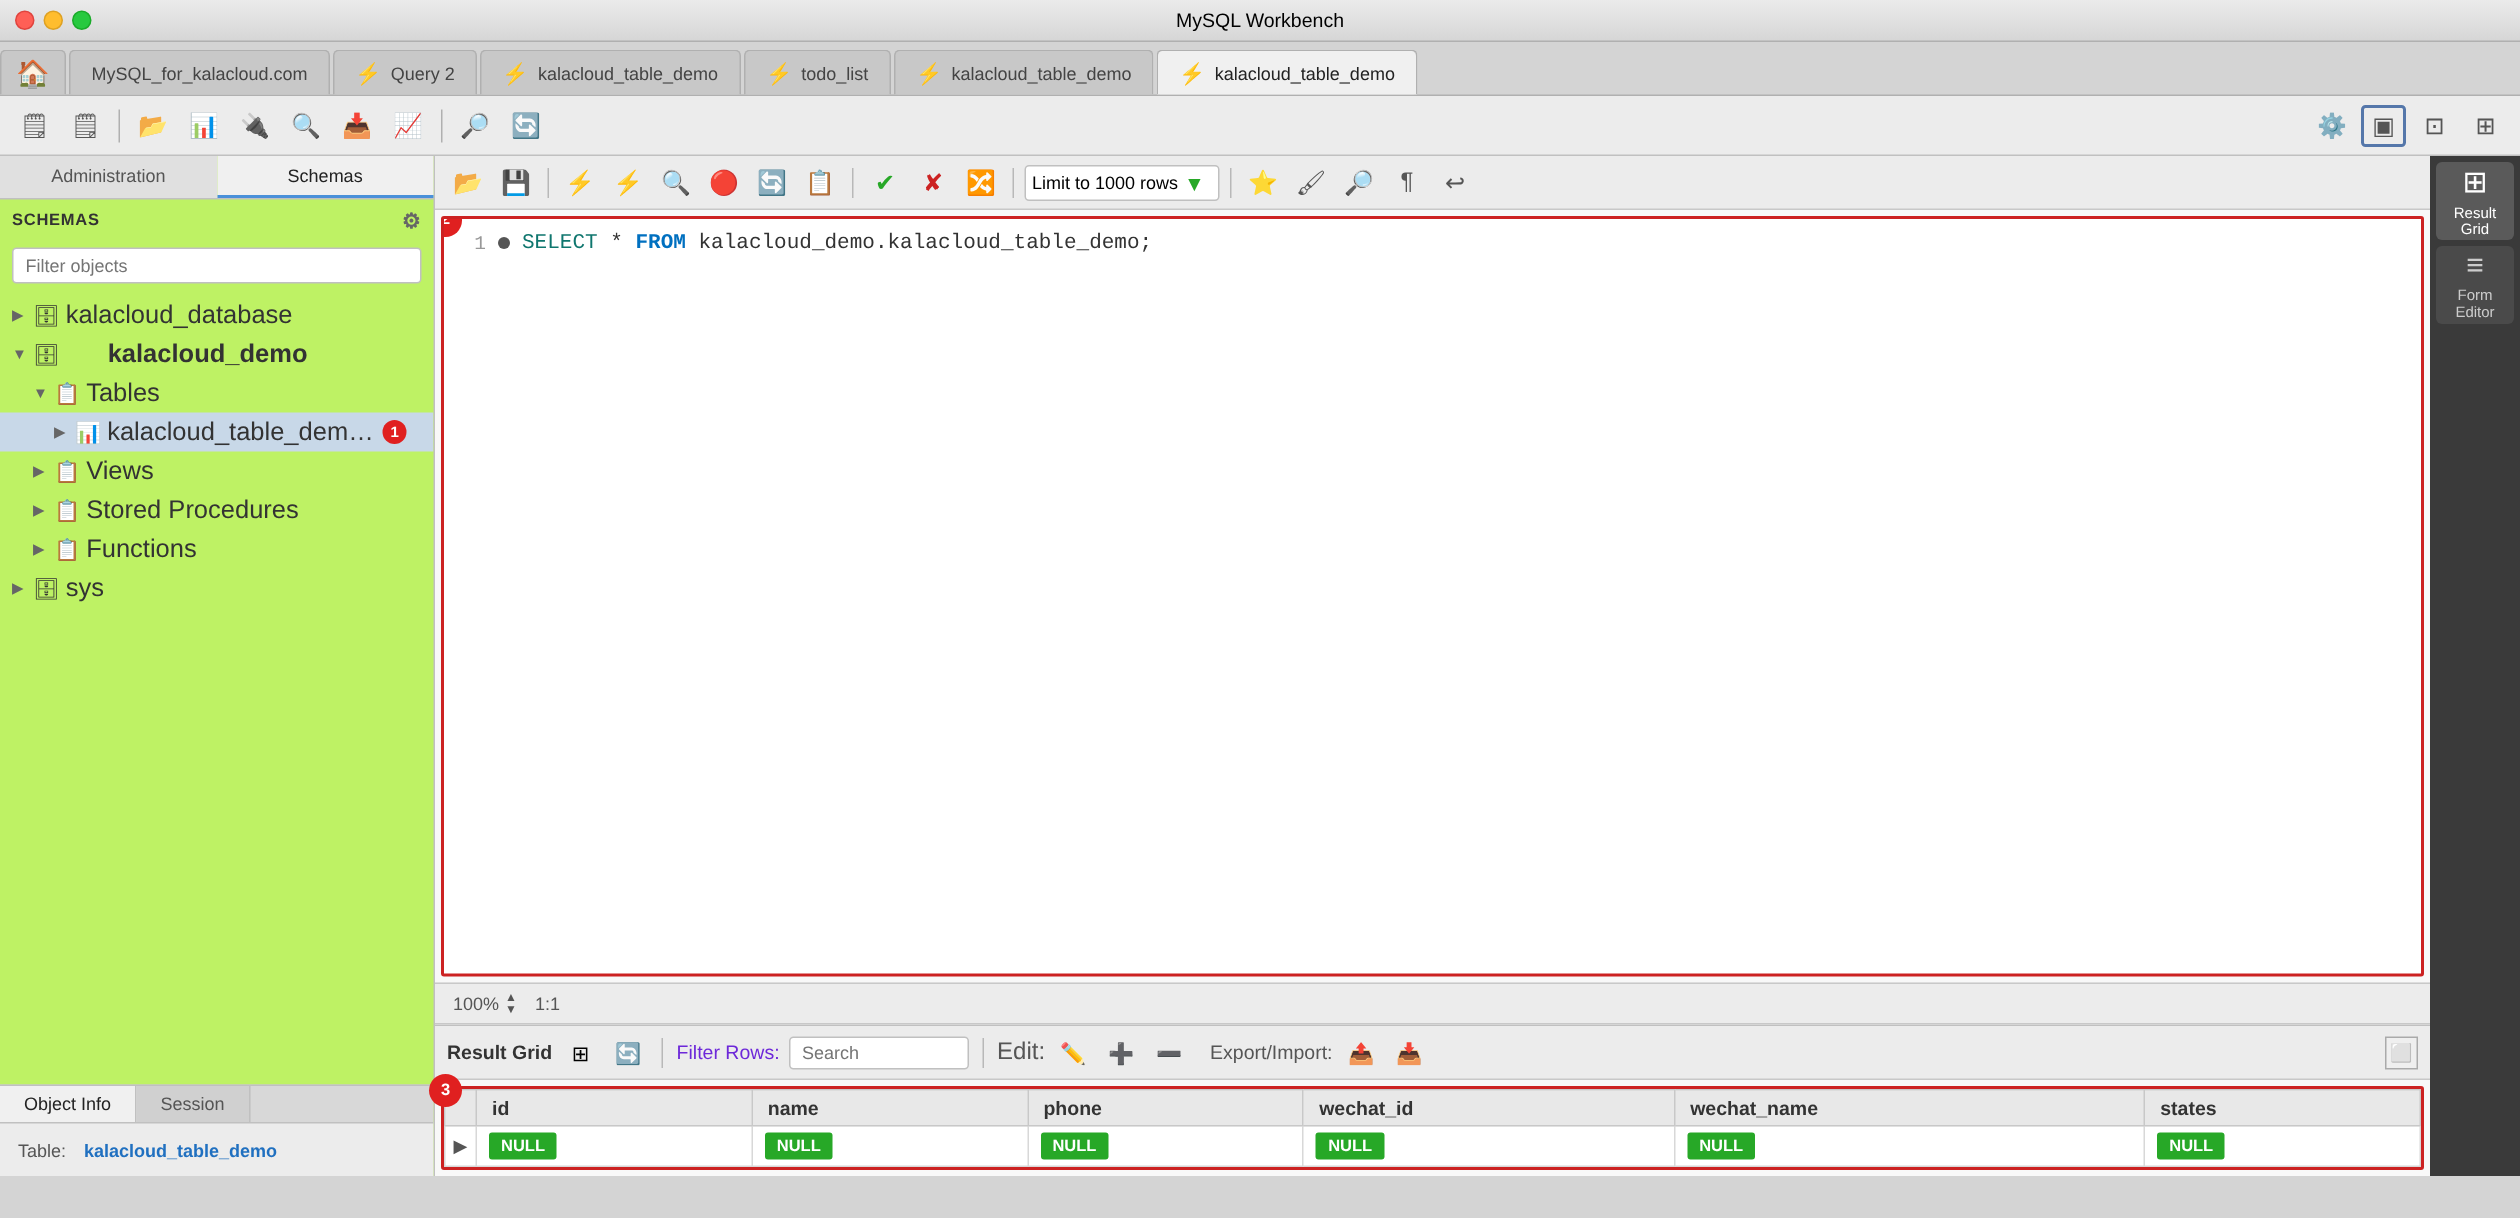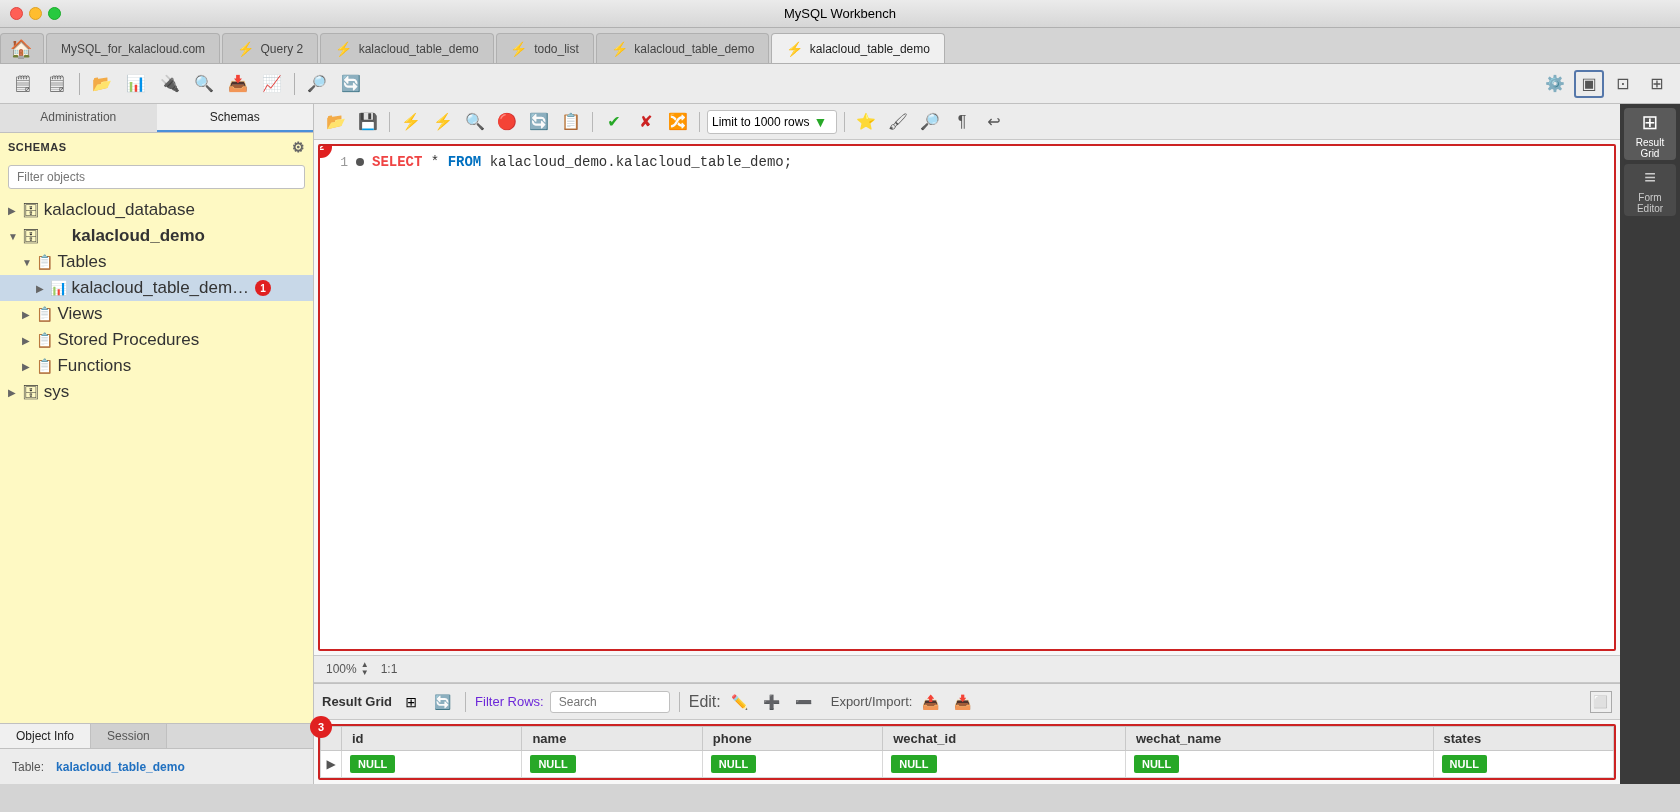--- a/index.html
+++ b/index.html
@@ -22,21 +22,21 @@
 
     
     .toolbar { height: 40px; background: #ececec; display: flex; align-items: center; padding: 0 8px; gap: 4px; border-bottom: 1px solid #c0c0c0; }
     .tb-btn { width: 30px; height: 28px; display: flex; align-items: center; justify-content: center; background: transparent; border: none; cursor: pointer; border-radius: 3px; font-size: 16px; color: #555; }
     .tb-sep { width: 1px; height: 22px; background: #b0b0b0; margin: 0 3px; }
 
     
     .main-layout { display: flex; height: calc(812px - 28px - 36px - 40px - 28px); }
 
     
-    .sidebar { width: 314px; background: #fef9c3; border-right: 1px solid #c0c0c0; display: flex; flex-direction: column; }
+    .sidebar { width: 290px; background: #bef264; border-right: 1px solid #c0c0c0; display: flex; flex-direction: column; }
     .schema-tabs { display: flex; border-bottom: 1px solid #c0c0c0; }
     .schema-tab { flex: 1; padding: 6px 0; text-align: center; font-size: 12px; font-weight: 500; cursor: pointer; background: #e0e0e0; color: #555; }
     .schema-tab.active { background: #f0f0f0; color: #222; border-bottom: 2px solid #4a90d9; }
     .schemas-header { display: flex; align-items: center; justify-content: space-between; padding: 6px 8px; font-size: 11px; font-weight: 700; color: #333; text-transform: uppercase; letter-spacing: 0.5px; }
     .schemas-header .header-icon { font-size: 14px; cursor: pointer; color: #666; }
     .filter-box { padding: 4px 8px; }
     .filter-input { width: 100%; height: 24px; border: 1px solid #c0c0c0; border-radius: 3px; padding: 0 8px; font-size: 12px; background: white; color: #888; }
     .tree { flex: 1; overflow-y: auto; padding: 4px 0; }
     .tree-item { display: flex; align-items: center; padding: 3px 8px; cursor: pointer; font-size: 13px; color: #333; user-select: none; }
     .tree-item.selected { background: #c8d8e8; }
@@ -278,21 +278,21 @@
       <button class="qt-btn" title="Invisible chars">¶</button>
       <button class="qt-btn" title="Word wrap">↩</button>
     </div>
 
     <div style="flex:1; background:white; padding:8px; font-family:'Courier New',monospace; font-size:14px; position:relative; border:2px solid #cc2222; margin:4px; border-radius:2px; overflow:hidden;">
       <div style="position:absolute; top:-10px; left:-10px; width:22px; height:22px; background:#e02020; border-radius:50%; color:white; font-size:11px; font-weight:bold; display:flex; align-items:center; justify-content:center; z-index:10;">2</div>
       <div class="sql-line">
         <span class="line-num">1</span>
         <span class="line-dot"></span>
         <span style="font-family:'Courier New',monospace; font-size:14px;">
-          <span style="color:#ef4444; font-weight:bold;">SELECT</span>
+          <span style="color:#0f766e; font-weight:normal;">SELECT</span>
           <span style="color:#333;"> * </span>
           <span style="color:#0070c0; font-weight:bold;text-align:right;">FROM</span>
           <span style="color:#333;"> kalacloud_demo.kalacloud_table_demo;</span>
         </span>
       </div>
     </div>
 
     <div class="status-bar">
       <div class="zoom-control">
         <span>100%</span>

